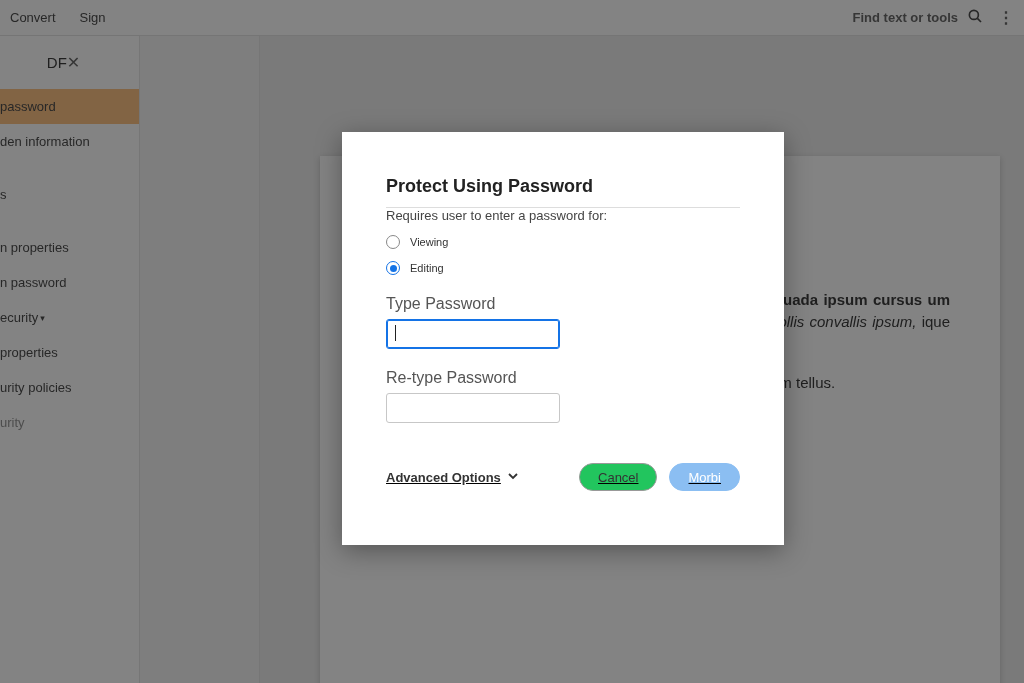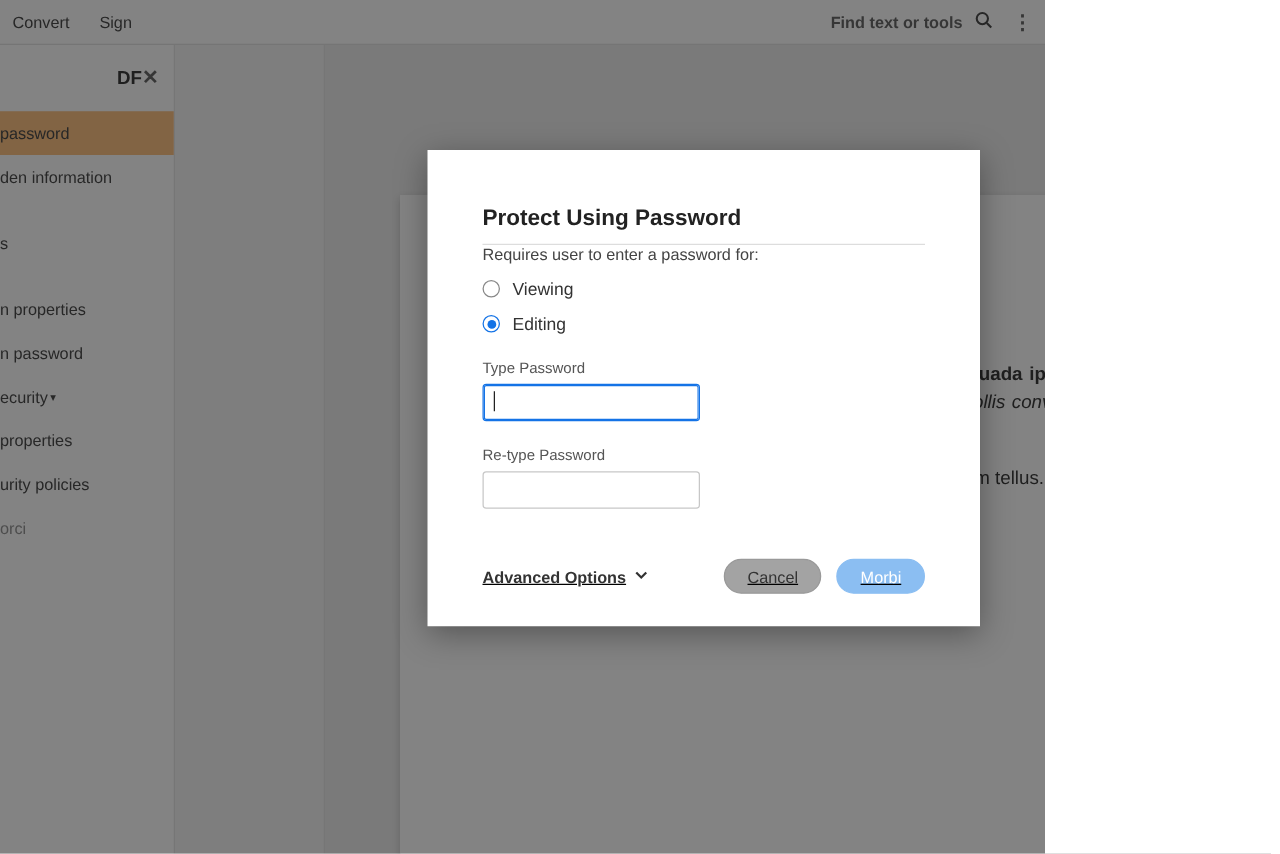--- a/index.html
+++ b/index.html
@@ -1,30 +1,30 @@
 <!DOCTYPE html>
 <html><head>
 <meta charset="utf-8">
 <style>
 * { box-sizing: border-box; margin: 0; padding: 0; }
 html, body { width: 1024px; height: 683px; overflow: hidden; font-family: -apple-system, "Segoe UI", Arial, sans-serif; }
 
-.app { position: relative; width: 836px; height: 683px; background: #f5f5f5; }
+.app { position: relative; width: 1024px; height: 683px; background: #f5f5f5; }
 
 
 .toolbar { position: absolute; top: 0; left: 0; right: 0; height: 36px; background: #fff; display: flex; align-items: center; padding: 0 10px; font-size: 13px; color: #333; border-bottom: 1px solid #e0e0e0; }
 .toolbar .left-items { display: flex; gap: 24px; }
 .toolbar .spacer { flex: 1; }
 .toolbar .right-find { display: flex; align-items: center; gap: 8px; color: #555; font-size: 13px; font-weight: bold; }
 .toolbar .search-glyph svg { width: 18px; height: 18px; }
 .toolbar .menu-dots { font-size: 16px; color: #555; margin-left: 6px; }
 
 
 .sidebar { position: absolute; left: 0; top: 36px; bottom: 0; width: 140px; background: #fff; border-right: 1px solid #e3e3e3; padding-top: 10px; }
-.sidebar-header { display: flex; align-items: center; justify-content: flex-end; padding: 8px 12px 18px 0; font-size: 15px; font-weight: 700; color: #222; }
+.sidebar-header { display: flex; align-items: center; justify-content: center; padding: 8px 12px 18px 0; font-size: 15px; font-weight: 400; color: #222; }
 .sidebar-close { font-size: 16px; color: #555; cursor: pointer; line-height: 1; }
 .sidebar-item { padding: 10px 6px 10px 0; font-size: 13px; color: #333; white-space: nowrap; overflow: hidden; }
 .sidebar-item.selected { background: #fdba74; }
 .sidebar-item.sub { color: #888; }
 .sidebar-group-gap { height: 18px; }
 .sidebar-item .caret { font-size: 9px; margin-left: 2px; position: relative; top: -1px; }
 
 
 .thumb-rail { position: absolute; left: 140px; top: 36px; bottom: 0; width: 120px; background: #f3f3f3; border-right: 1px solid #e3e3e3; }
 
@@ -38,37 +38,37 @@
 .doc-sub { margin-top: 18px; font-size: 15px; color: #222; }
 .doc-list { margin-top: 14px; padding-left: 40px; font-size: 15px; color: #222; line-height: 2.1; }
 .doc-list li.bold { font-weight: 700; }
 .doc-list li.italic { font-style: italic; }
 .doc-list li.underline { text-decoration: underline; }
 
 
 .overlay { position: absolute; inset: 0; background: rgba(30,30,30,.55); }
 
 
-.modal { position: absolute; left: 342px; top: 120px; width: 442px; background: #fff; box-shadow: 0 6px 24px rgba(0,0,0,.35); padding: 44px 44px 26px 44px; }
+.modal { position: absolute; left: 342px; top: 132px; width: 442px; background: #fff; box-shadow: 0 6px 24px rgba(0,0,0,.35); padding: 44px 44px 54px 44px; }
 .modal-title { font-size: 18px; font-weight: 600; color: #222; padding-bottom: 10px; border-bottom: 1px solid #ddd; }
 .modal-sub { font-size: 13px; color: #444; }
-.radio-row { display: flex; align-items: center; gap: 10px; margin-top: 12px; font-size: 14px; color: #333; }
+.radio-row { display: flex; align-items: center; gap: 10px; margin-top: 12px; font-size: 11px; color: #333; }
 .radio-outer { width: 14px; height: 14px; border-radius: 50%; border: 1.5px solid #888; display: flex; align-items: center; justify-content: center; }
 .radio-outer.checked { border-color: #1473e6; }
 .radio-inner { width: 7px; height: 7px; border-radius: 50%; background: #1473e6; }
-.field-label { margin-top: 20px; font-size: 12px; color: #555; }
+.field-label { margin-top: 20px; font-size: 16px; color: #555; }
 .field-input { margin-top: 6px; width: 174px; height: 30px; border: 1px solid #c7c7c7; border-radius: 3px; padding: 4px 8px; font-size: 13px; }
 .field-input.focused { border-color: #1473e6; box-shadow: 0 0 0 1px #1473e6 inset; }
 .field-input .caret-line { display: inline-block; width: 1px; height: 16px; background: #222; vertical-align: middle; }
 .modal-footer { display: flex; align-items: center; margin-top: 40px; text-decoration: underline; }
 .adv-opt { display: flex; align-items: center; gap: 6px; font-size: 13px; font-weight: 600; color: #333; cursor: pointer; }
 .adv-opt .chev svg { width: 12px; height: 12px; }
 .modal-footer .spacer { flex: 1; }
 .btn { height: 28px; padding: 0 18px; border-radius: 14px; font-size: 13px; display: inline-flex; align-items: center; justify-content: center; cursor: pointer; }
-.btn-cancel { background: #a3a3a3; border: 1px solid #999; color: #333; margin-right: 12px; }
+.btn-cancel { background: #22c55e; border: 1px solid #999; color: #333; margin-right: 12px; }
 .btn-apply { background: #8bbef2; color: #fff; border: 1px solid #8bbef2; }
 
 </style>
 </head>
 <body>
 
 <div class="app">
 
   <div class="toolbar">
     <div class="left-items">
@@ -97,21 +97,21 @@
         <div class="sidebar-item selected">password</div>
         <div class="sidebar-item">den information</div>
         <div class="sidebar-group-gap"></div>
         <div class="sidebar-item">s</div>
         <div class="sidebar-group-gap"></div>
         <div class="sidebar-item">n properties</div>
         <div class="sidebar-item">n password</div>
         <div class="sidebar-item">ecurity<span class="caret">▾</span></div>
         <div class="sidebar-item">properties</div>
         <div class="sidebar-item">urity policies</div>
-        <div class="sidebar-item sub">orci</div>
+        <div class="sidebar-item sub">urity</div>
       </div>
   </div>
 
   <div class="thumb-rail"></div>
 
   <div class="doc-area">
     <div class="page">
       <div class="doc-title">etur adipiscing</div>
       <div class="doc-para" id="doc-para">ue molestie mi. Praesent ut : dolor vitae odio interdum <b>nalesuada ipsum cursus um orci.</b> Mauris diam felis, ac ligula semper, nec luctus <i>uilam mollis convallis ipsum,</i> ique fringilla. Morbi sit amet . Nulla iaculis tellus sit amet</div>
       <div class="doc-sub">Maecenas mauris lectus, lobortis et purus mattis, blandit dictum tellus.</div>

